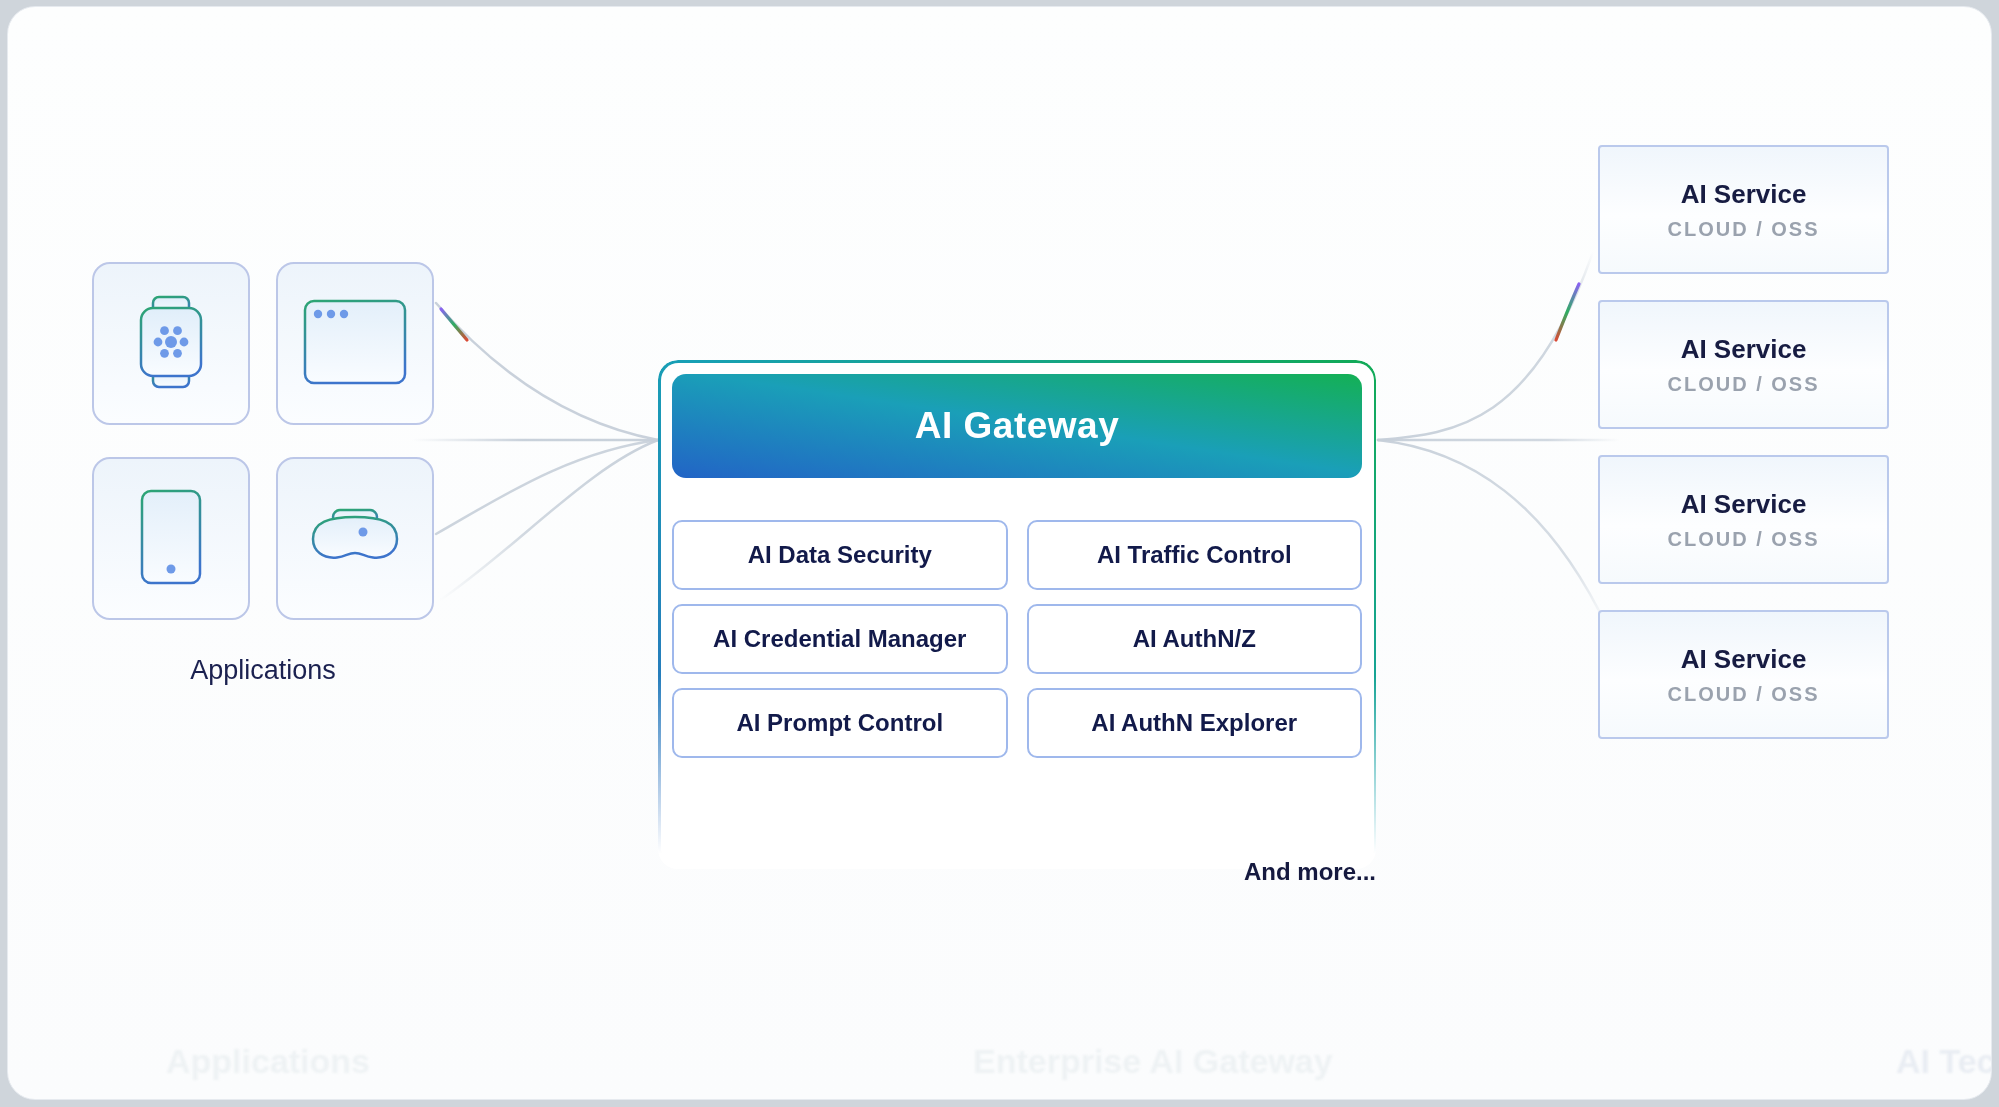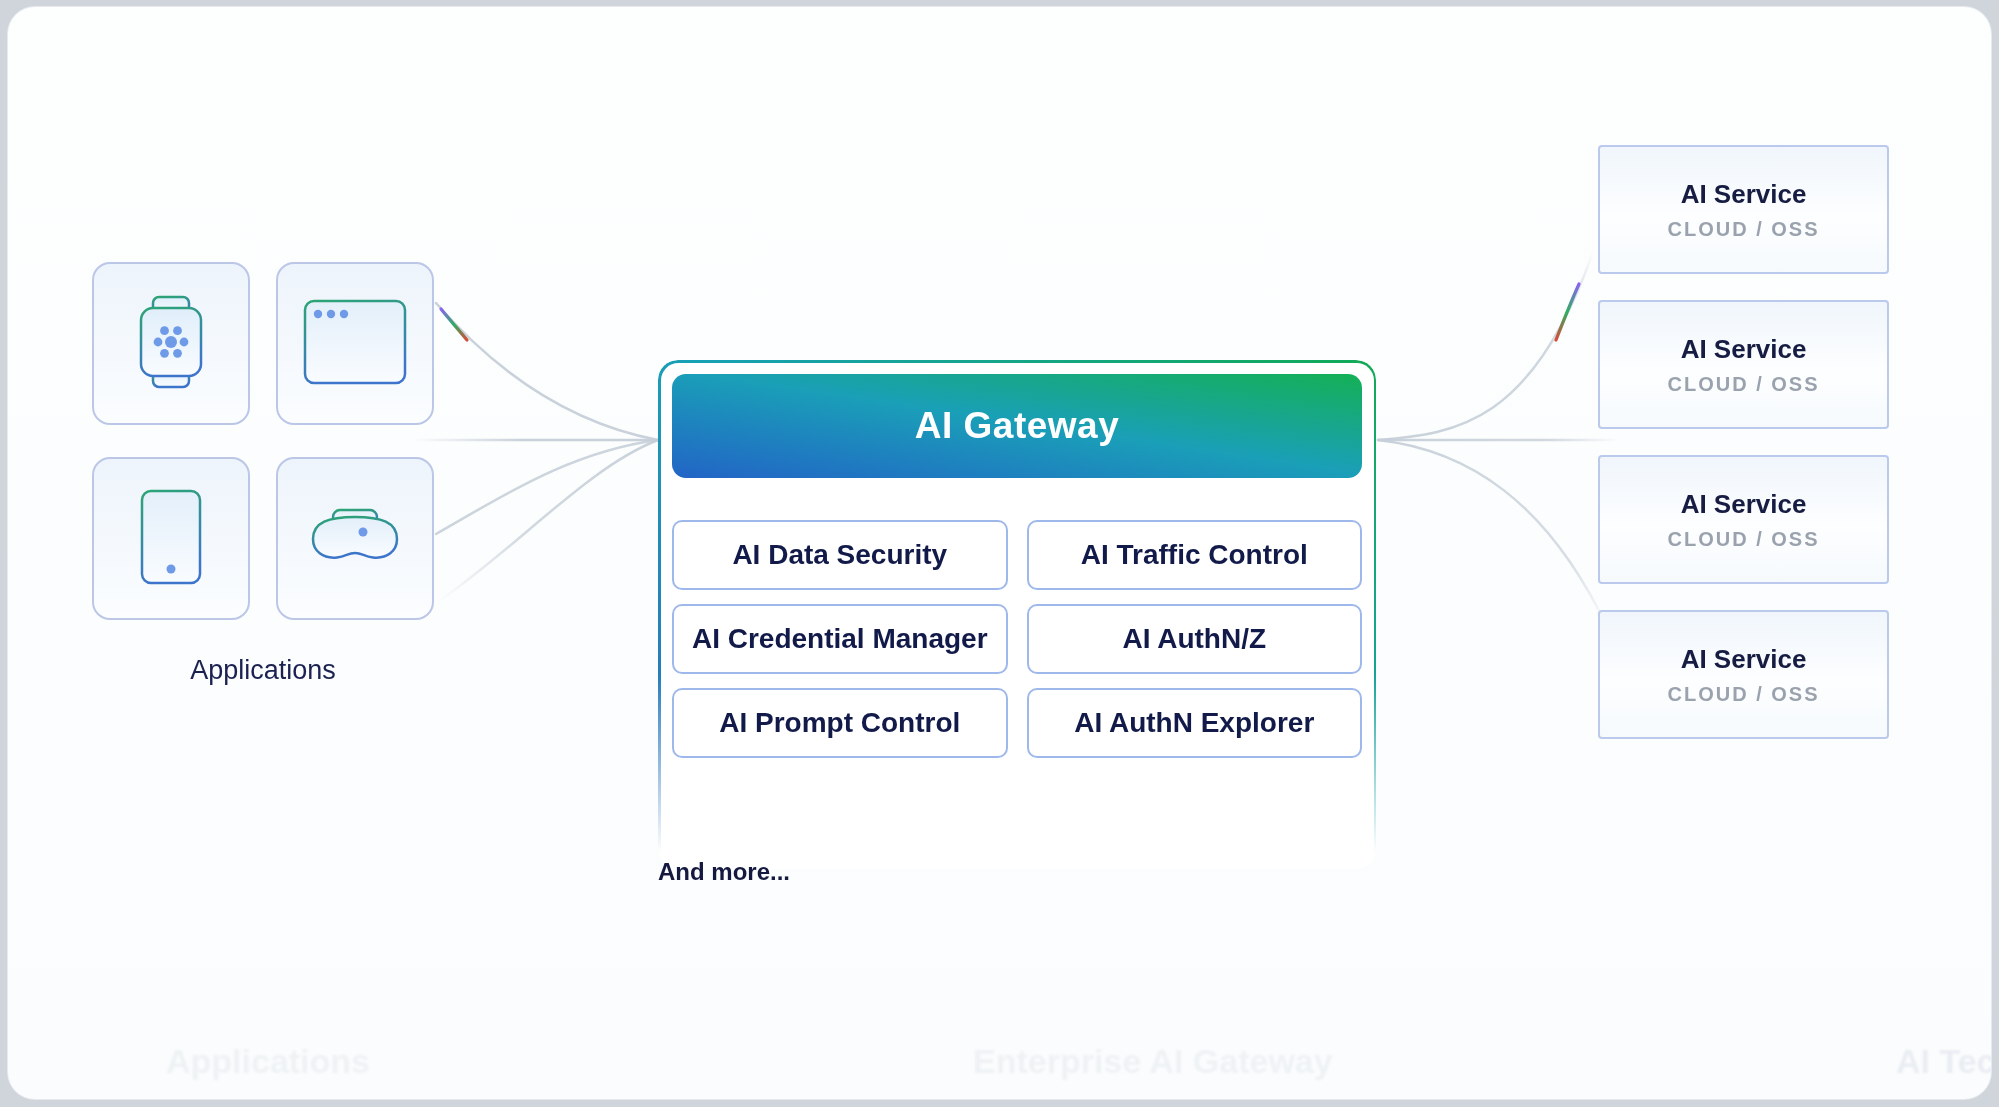--- a/index.html
+++ b/index.html
@@ -64,26 +64,26 @@
   .gw-grid {
     position:absolute; left:14px; top:160px; width:690px;
     display:grid; grid-template-columns:1fr 1fr;
     column-gap:19px; row-gap:14px;
   }
   .feature {
     height:70px; box-sizing:border-box;
     border:2px solid #9fb8ec; border-radius:10px;
     background:#ffffff;
     display:flex; align-items:center; justify-content:center;
-    font-size:28px; font-weight:700; color:#121a4a;
+    font-size:24px; font-weight:700; color:#121a4a;
     white-space:nowrap;
   }
   .gw-more {
     position:absolute; left:0; right:0; top:498px;
-    text-align:left; font-size:24px; font-weight:700; color:#15193f;
+    text-align:right; font-size:24px; font-weight:700; color:#15193f;
   }
 
   
   .svc {
     position:absolute; left:1590px; width:291px; height:129px;
     border:2px solid #bac9ec; border-radius:4px;
     background:linear-gradient(180deg,#f0f6fc 0%,#fdfeff 55%,#f6fafd 100%);
     box-sizing:border-box;
     display:flex; flex-direction:column; align-items:center; justify-content:center;
   }

